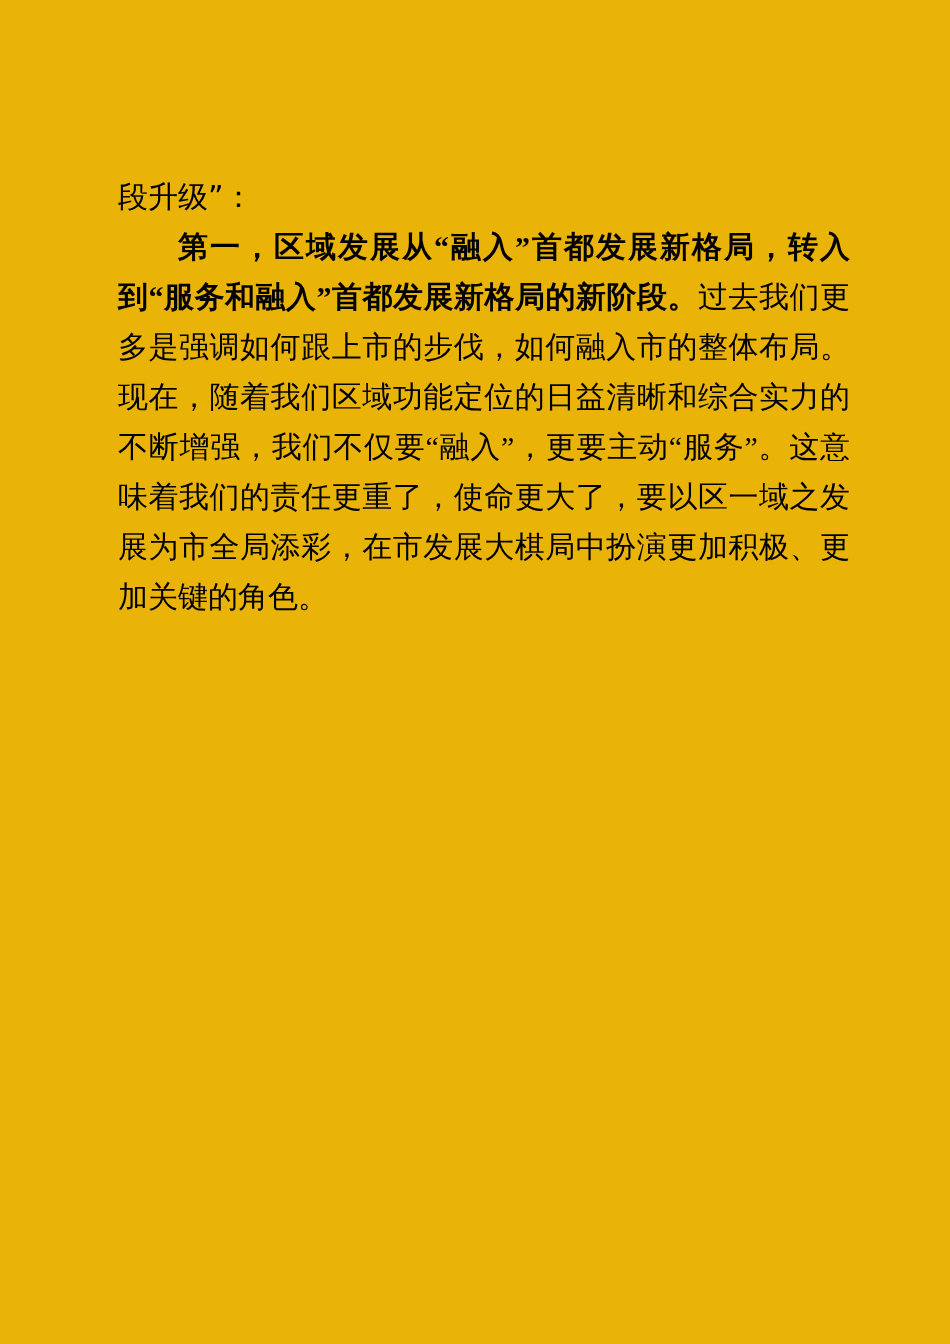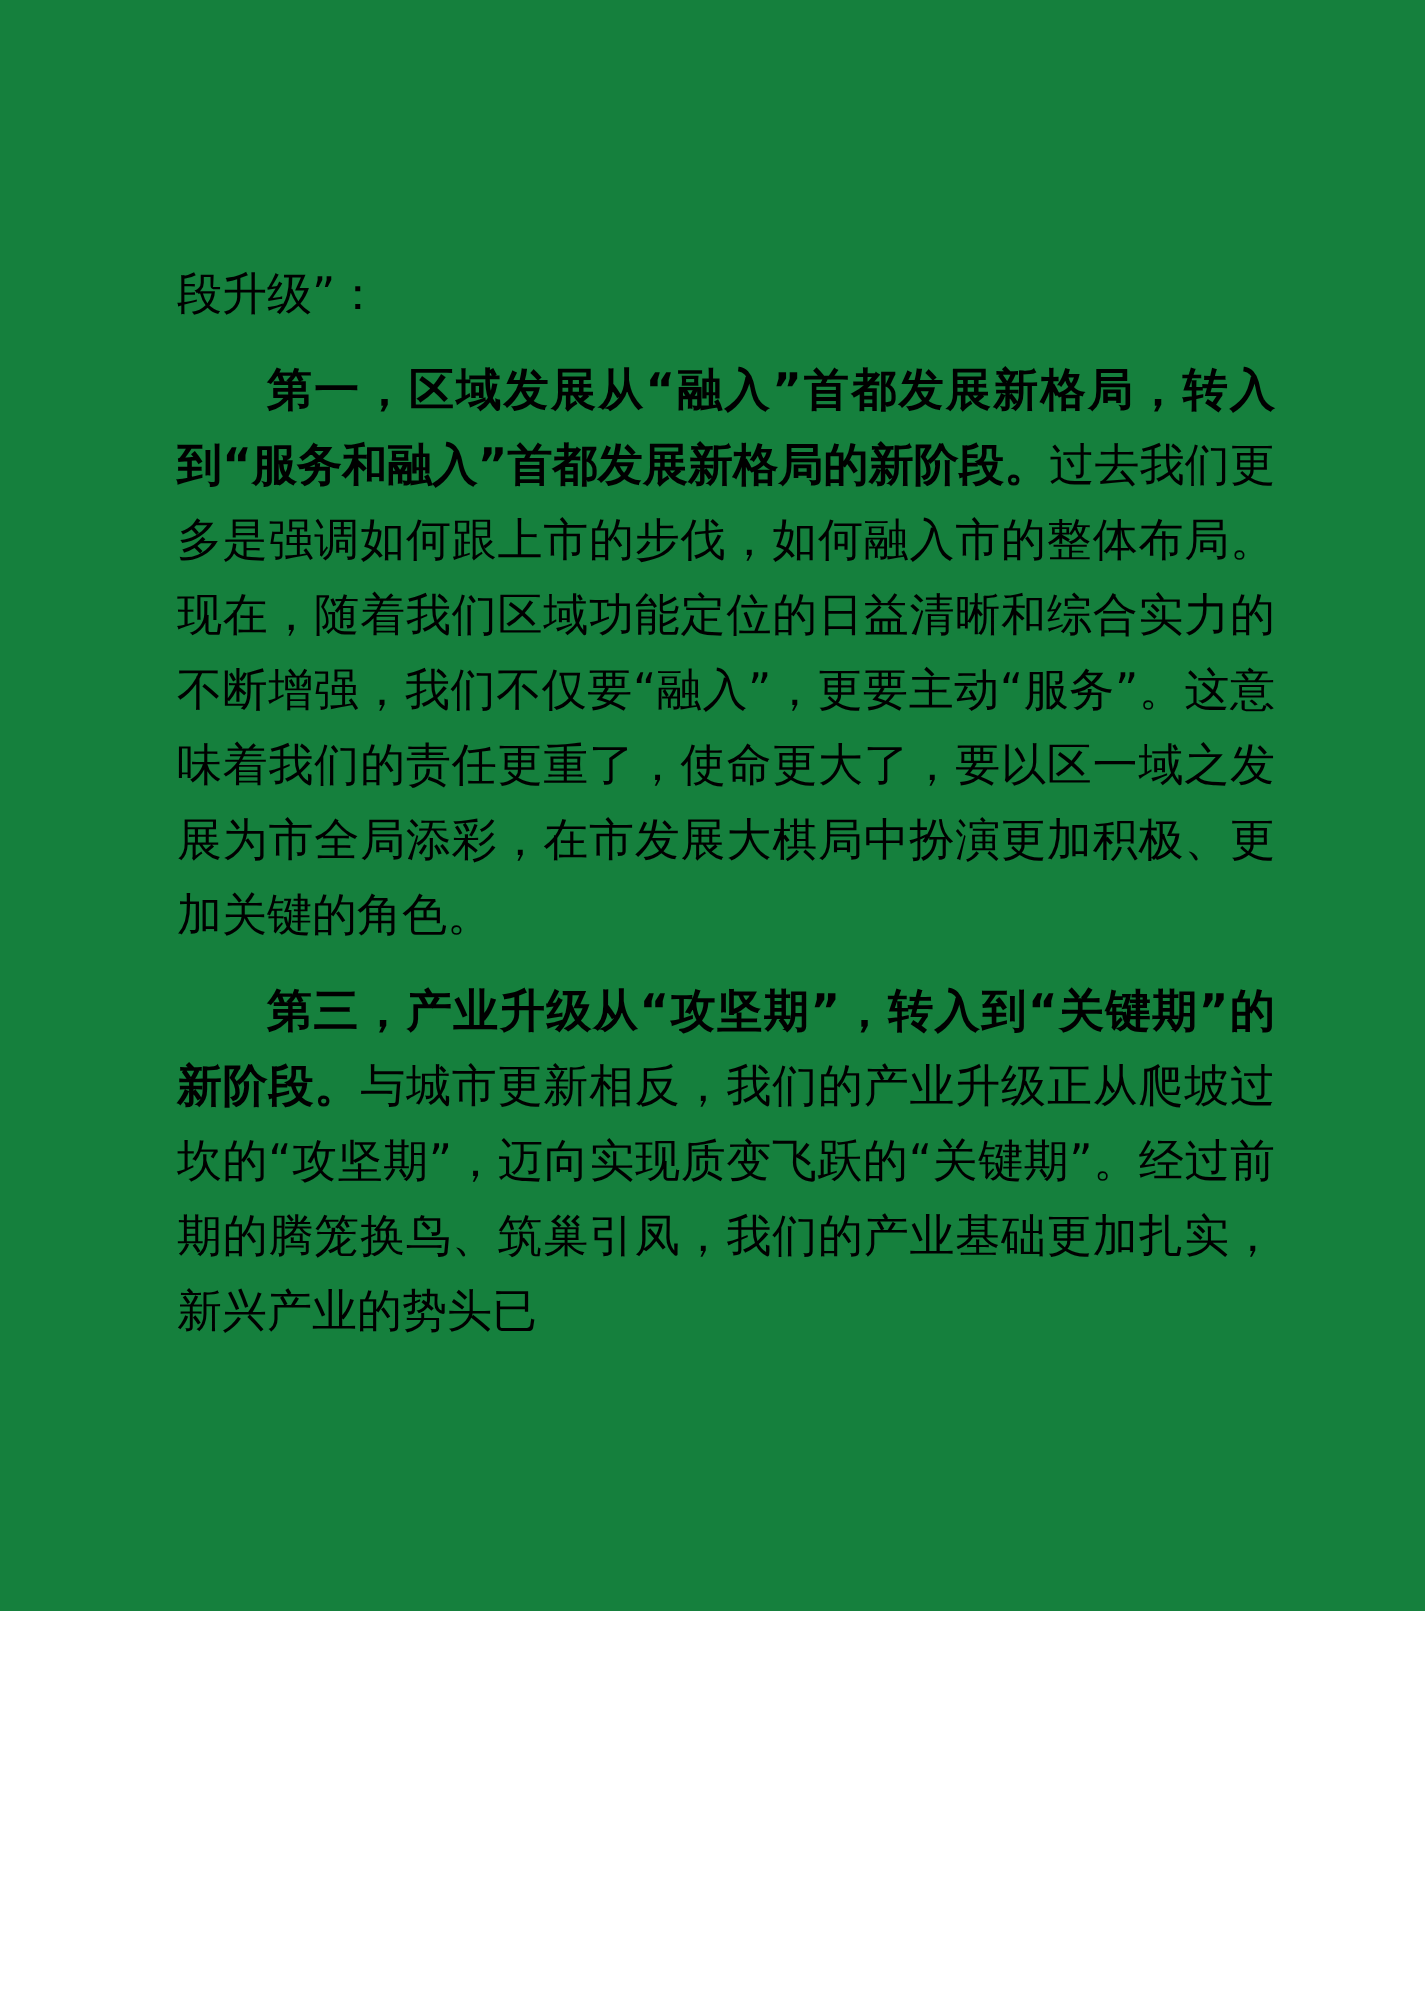--- a/index.html
+++ b/index.html
@@ -8,22 +8,22 @@
     padding: 0;
     background: #ffffff;
   }
   body {
     font-family: "DejaVu Sans", "Liberation Sans", sans-serif;
     color: #000000;
   }
   .page {
     position: relative;
     width: 950px;
-    height: 1074px;
-    background: #15803d;
+    height: 1344px;
+    background: #eab308;
     overflow: hidden;
     box-sizing: border-box;
   }
   .doc-body {
     position: absolute;
     left: 118px;
     top: 172px;
     width: 732px;
   }
   
@@ -40,30 +40,30 @@
   }
   
   .lead {
     font-weight: 700;
   }
   
   .indent {
     text-indent: 60px;
   }
   .para + .para {
-    margin-top: 14px;
+    margin-top: 0;
+    font-family: Liberation Serif, serif;
   }
 </style>
 </head>
 <body>
 
 <div class="page">
   <div class="doc-body">
 
     <p class="para"><span class="lead"></span><span>段升级”：</span></p>
 
     <p class="para indent"><span class="lead">第一，区域发展从“融入”首都发展新格局，转入到“服务和融入”首都发展新格局的新阶段。</span><span>过去我们更多是强调如何跟上市的步伐，如何融入市的整体布局。现在，随着我们区域功能定位的日益清晰和综合实力的不断增强，我们不仅要“融入”，更要主动“服务”。这意味着我们的责任更重了，使命更大了，要以区一域之发展为市全局添彩，在市发展大棋局中扮演更加积极、更加关键的角色。</span></p>
 
 
-    <p class="para indent"><span class="lead">第三，产业升级从“攻坚期”，转入到“关键期”的新阶段。</span><span>与城市更新相反，我们的产业升级正从爬坡过坎的“攻坚期”，迈向实现质变飞跃的“关键期”。经过前期的腾笼换鸟、筑巢引凤，我们的产业基础更加扎实，新兴产业的势头已</span></p>
 
   </div>
 </div>
 
 </body></html>

